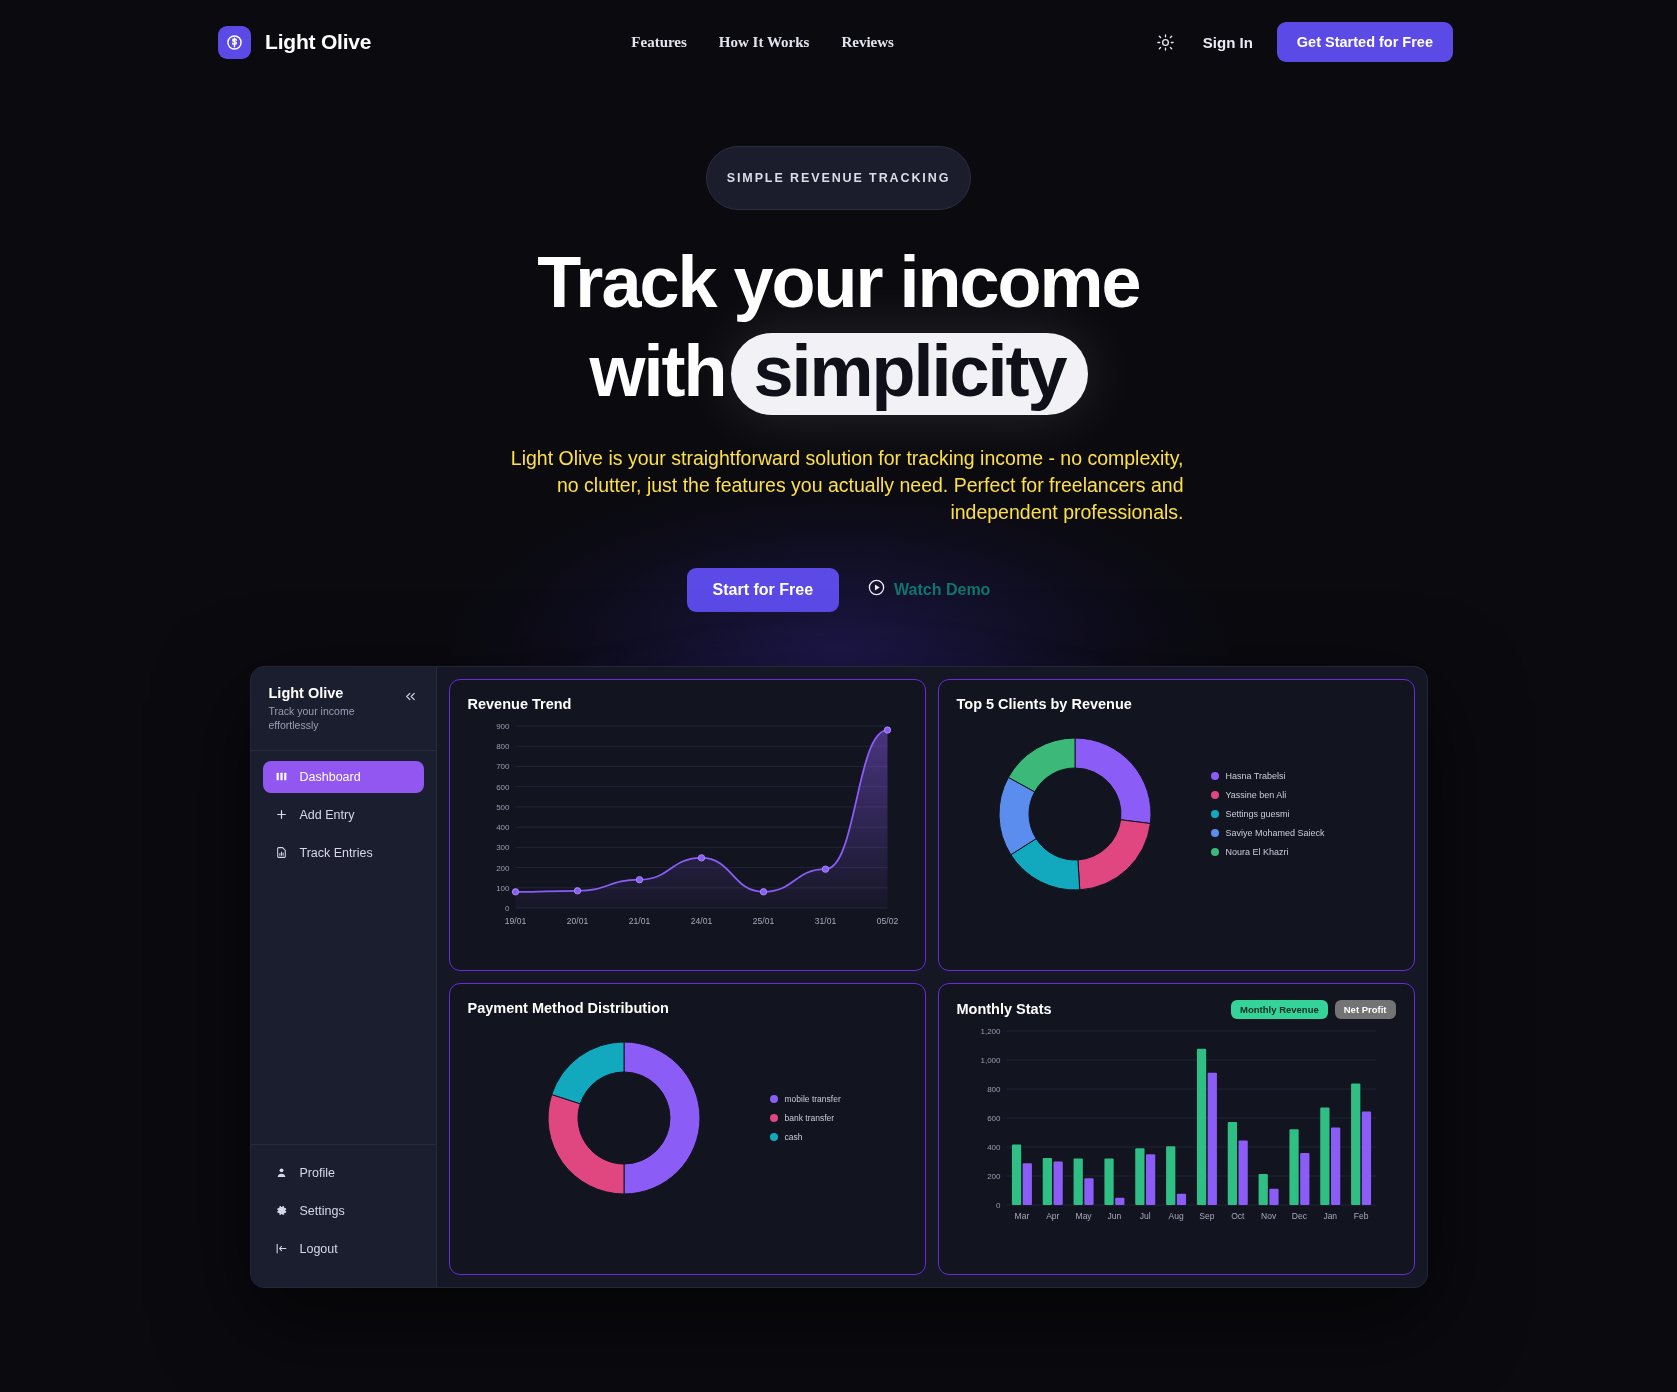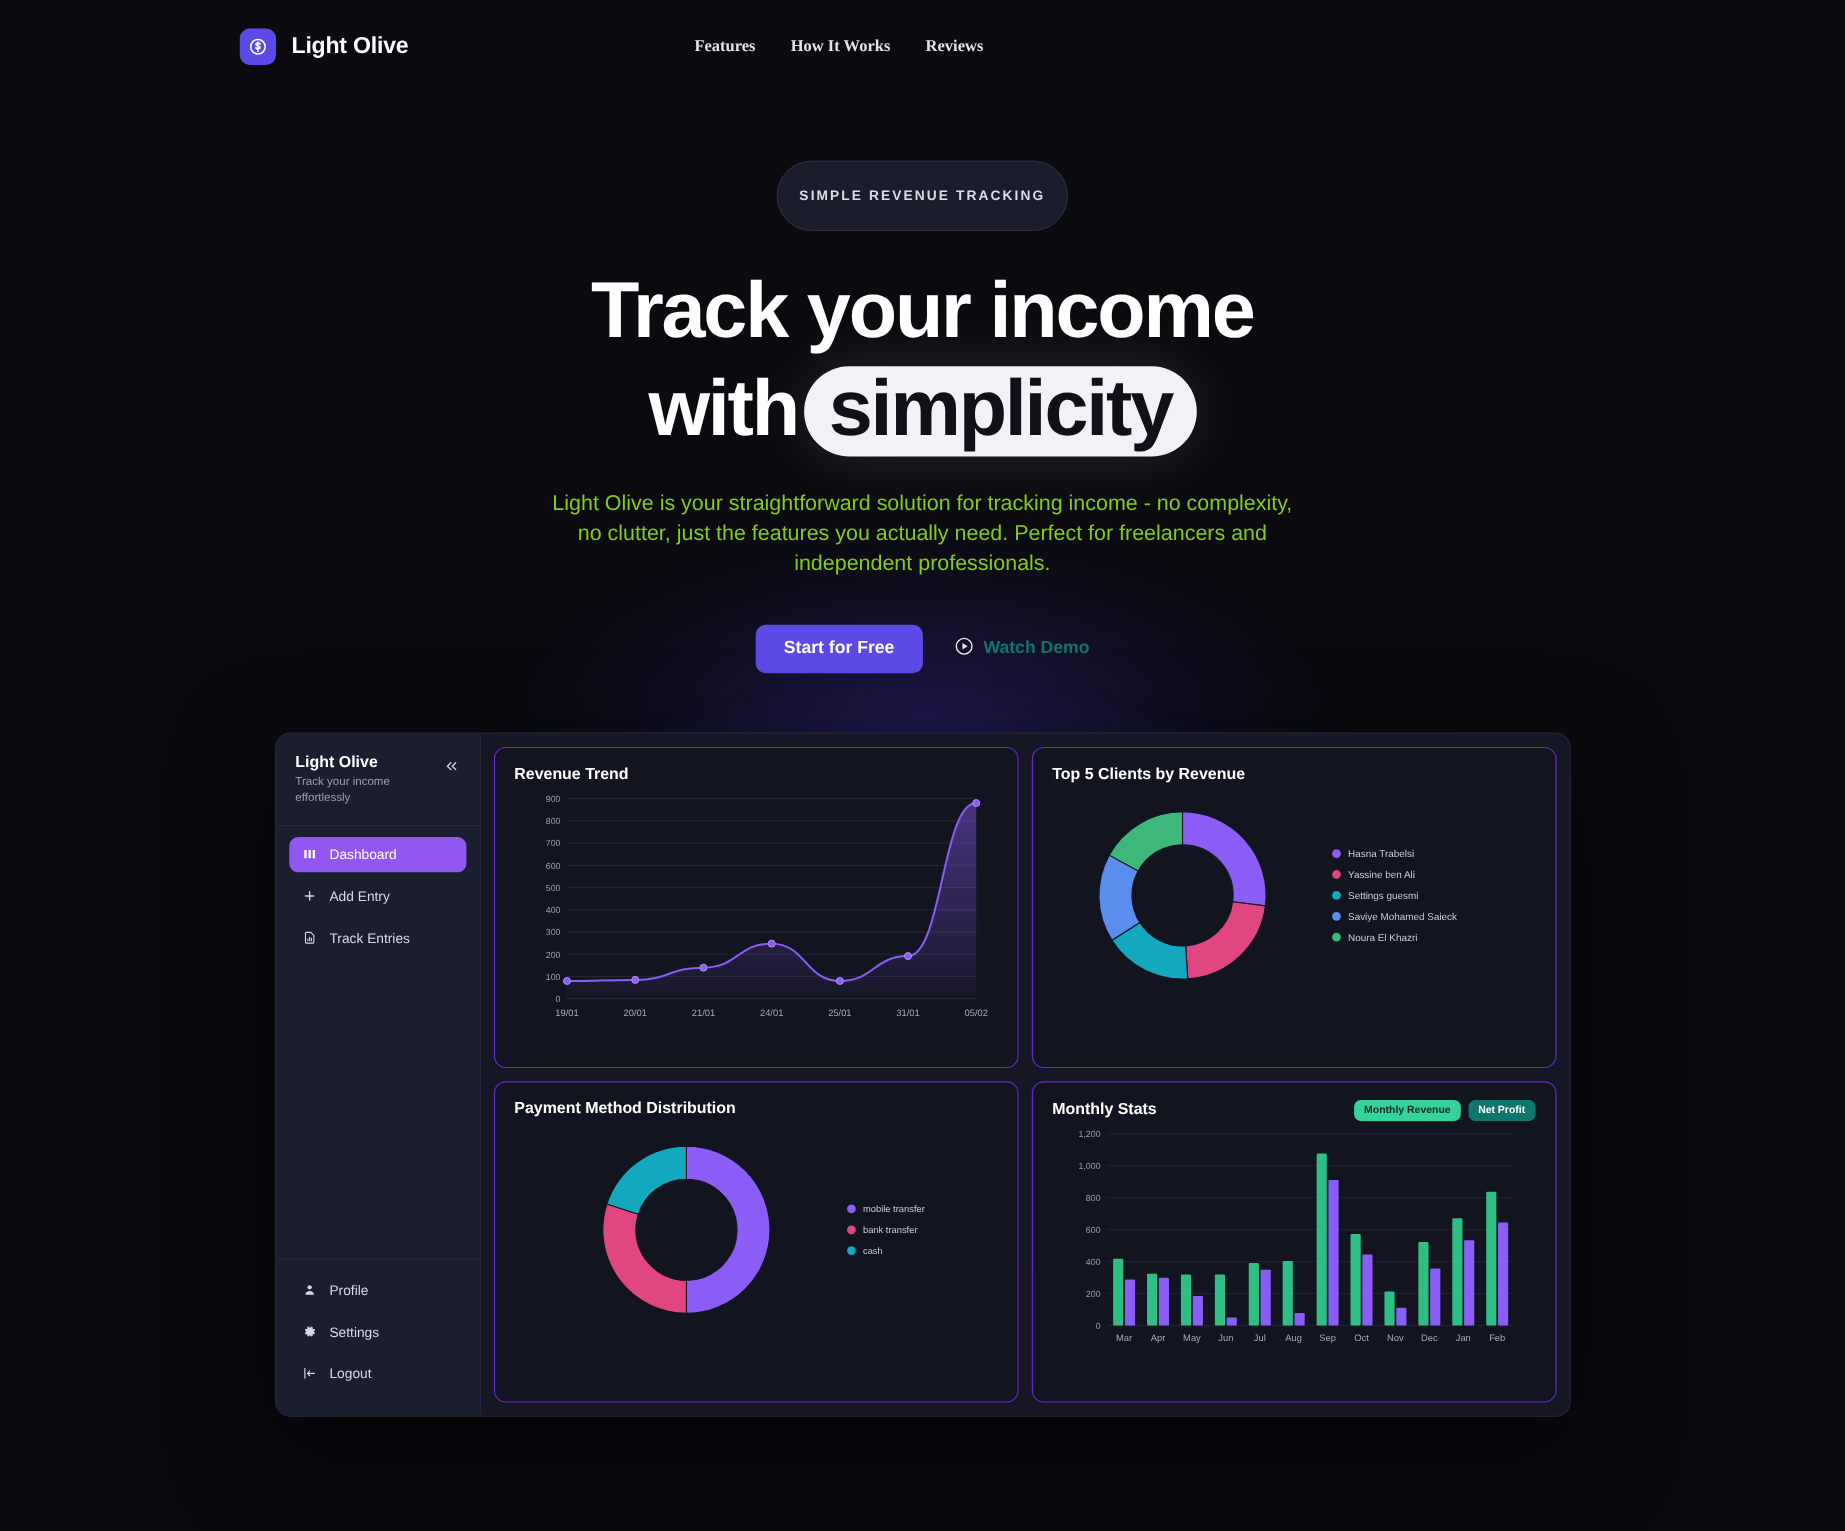--- a/index.html
+++ b/index.html
@@ -63,21 +63,21 @@
     letter-spacing:-2px; color:#fff;
   }
   h1.hero-title .l2{ display:block; margin-top:14px; }
   .hl{
     display:inline-block; background:#f1f1f6; color:#101018;
     border-radius:999px; padding:2px 22px 6px; margin-left:6px;
     box-shadow:0 0 60px rgba(255,255,255,.12);
   }
   p.hero-sub{
     margin:30px auto 0; width:690px; font-size:19.5px; line-height:1.38;
-    color:#84cc16; font-weight:400;
+    color:#fde047; font-weight:400;text-align:right;
   }
   .cta-row{ margin-top:42px; display:flex; justify-content:center; align-items:center; gap:28px; }
   .btn-primary{
     background:#5b4ae6;color:#fff;border:none;border-radius:9px;
     padding:13px 26px;font-size:16px;font-weight:600;cursor:pointer;font-family:inherit;
   }
   .btn-ghost{
     background:none;border:none;color:#0f766e;font-size:16px;font-weight:600;
     display:flex;align-items:center;gap:8px;cursor:pointer;font-family:inherit;
   }
@@ -106,21 +106,21 @@
   .nav-item.active{ background:#9157f0; color:#fff; font-weight:500; }
   .side-foot{ margin-top:auto; padding:12px 12px 16px; border-top:1px solid #262a3d; }
   .ico{ width:14px;height:14px;display:inline-flex;align-items:center;justify-content:center;flex:none; }
 
   .panels{ flex:1; padding:12px; display:grid; grid-template-columns:1fr 1fr; grid-template-rows:1fr 1fr; gap:12px; }
   .card{ background:#12141f; border:1px solid #6d28d9; border-radius:11px; padding:16px 18px; position:relative; overflow:hidden; }
   .card-title{ font-size:14.5px; font-weight:700; color:#fff; }
   .card-head{ display:flex; align-items:center; justify-content:space-between; }
   .chip{ font-size:9.5px;font-weight:700;padding:4px 9px;border-radius:6px; }
   .chip.green{ background:#34d399; color:#0d2a22; }
-  .chip.purple{ background:#0f766e; color:#fff; }
+  .chip.purple{ background:#737373; color:#fff; }
   .chips{ display:flex; gap:7px; }
 
   .legend{ display:flex; flex-direction:column; gap:9px; }
   .legend-row{ display:flex; align-items:center; gap:7px; font-size:8.5px; color:#c9ccdc; }
   .dot{ width:8px;height:8px;border-radius:50%;flex:none; }
   .legend-lg .legend-row{ font-size:9px; }
   .donut-wrap{ display:flex; align-items:center; height:205px; }
   .tick{ font-size:8px; fill:#9a9db4; }
   .tickx{ font-size:8.5px; fill:#a7aabd; }
 </style>
@@ -140,20 +140,30 @@
     </div>
     <span class="brand-name">Light Olive</span>
   </div>
 
   <nav class="main-nav">
     <a href="#">Features</a>
     <a href="#">How It Works</a>
     <a href="#">Reviews</a>
   </nav>
 
+  <div class="header-right">
+    <div class="icon-btn">
+      <svg width="19" height="19" viewBox="0 0 24 24" fill="none" stroke="#e7e7f2" stroke-width="1.7" stroke-linecap="round">
+        <circle cx="12" cy="12" r="3.6"></circle>
+        <path d="M12 2.4v2.3M12 19.3v2.3M4.2 4.2l1.6 1.6M18.2 18.2l1.6 1.6M2.4 12h2.3M19.3 12h2.3M4.2 19.8l1.6-1.6M18.2 5.8l1.6-1.6"></path>
+      </svg>
+    </div>
+    <a href="#" class="signin">Sign In</a>
+    <button class="cta-header">Get Started for Free</button>
+  </div>
 </header>
 
 <section class="hero">
   <div class="badge">SIMPLE REVENUE TRACKING</div>
 
   <h1 class="hero-title">
     <span>Track your income</span>
     <span class="l2">
       <span>with</span><span class="hl">simplicity</span>
     </span>

